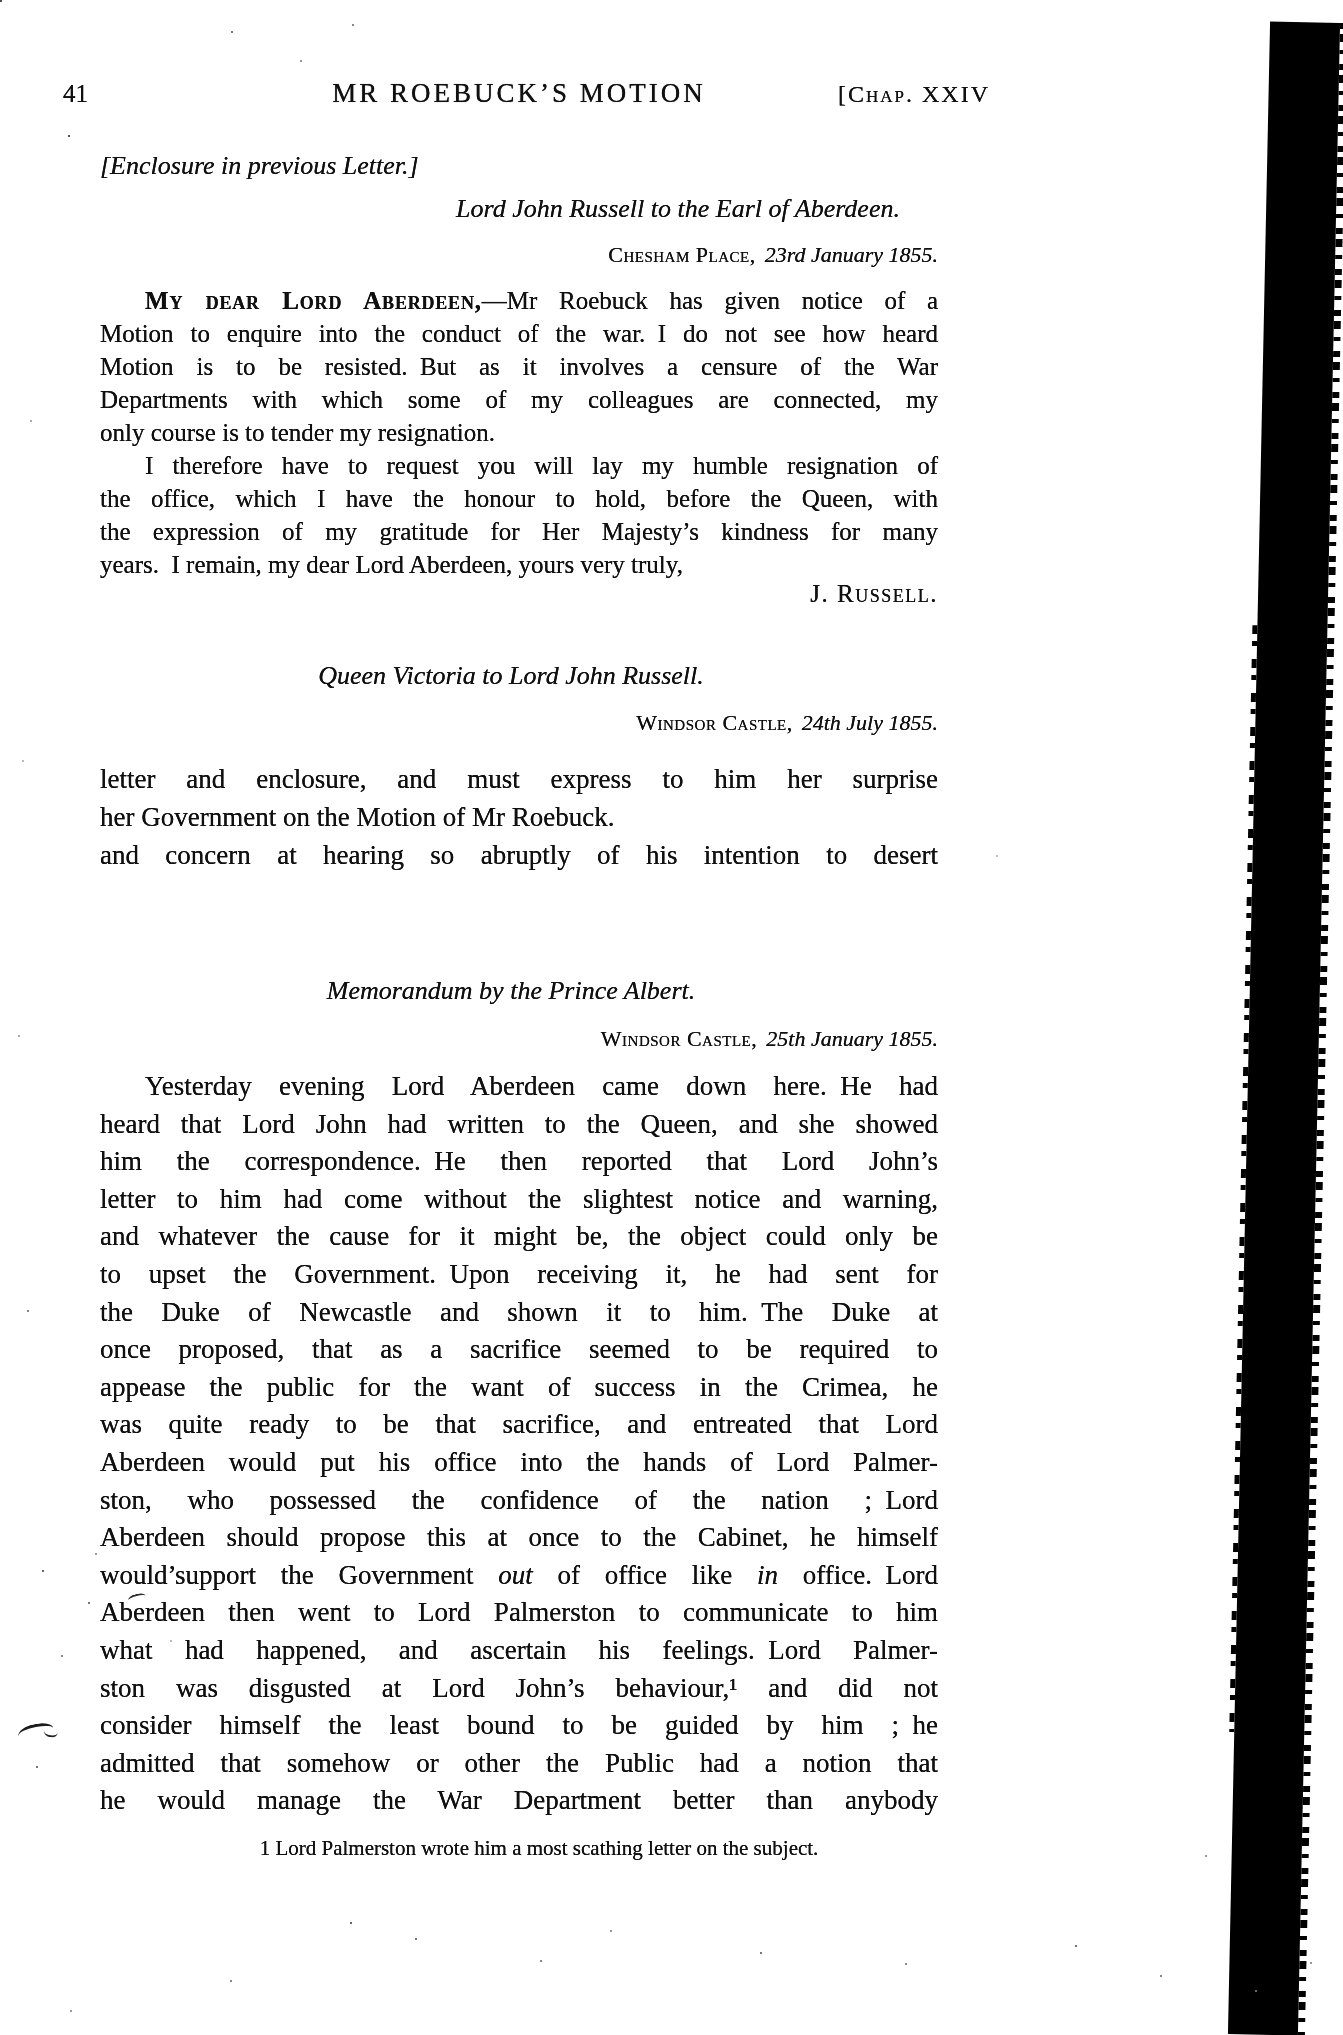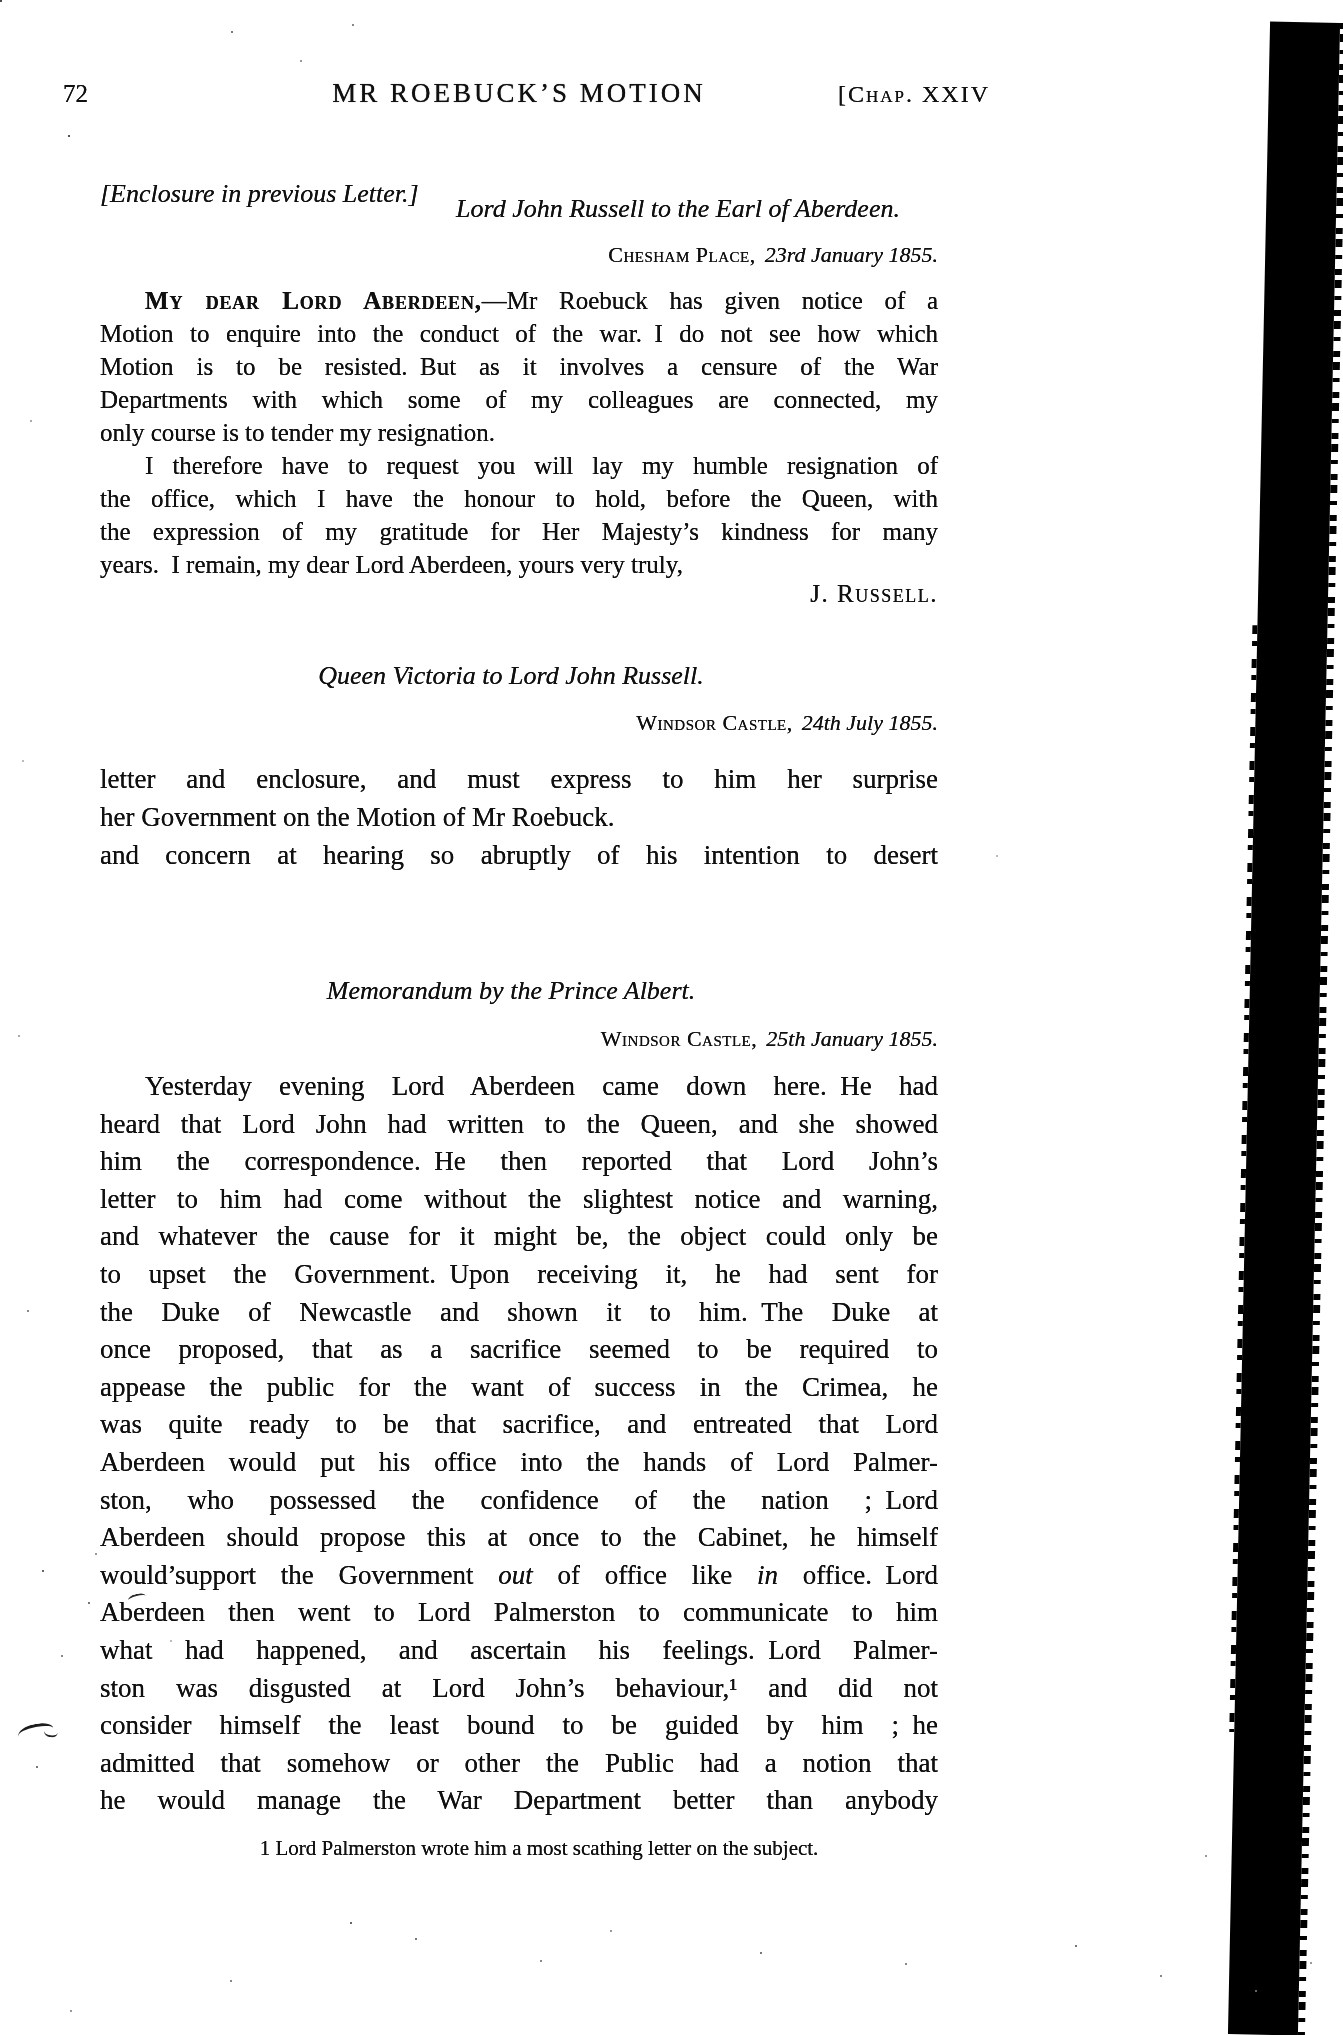--- a/index.html
+++ b/index.html
@@ -80,35 +80,35 @@
     border-bottom:2px solid #222; border-radius:50%; transform:rotate(18deg);
   }
   .squiggle-b {
     left:128px; top:1594px; width:18px; height:6px;
     border-top:2px solid #2a2a2a; border-radius:50%; transform:rotate(-14deg);
   }
 </style>
 </head>
 <body>
 
-<div class="abs header-num" style="left:63px; top:80px;">72</div>
+<div class="abs header-num" style="left:63px; top:80px;">41</div>
 <div class="abs" style="left:100px; top:78px; width:838px; text-align:center;">
   <span class="header-title">MR ROEBUCK’S MOTION</span>
 </div>
 <div class="abs header-chap" style="left:838px; top:81px;">[Chap. XXIV</div>
 
-<div class="abs it" style="left:100px; top:151px; font-size:26px; text-shadow:0 0 0.4px currentColor;margin-top:28px;">[Enclosure in previous Letter.]</div>
+<div class="abs it" style="left:100px; top:151px; font-size:26px; text-shadow:0 0 0.4px currentColor;">[Enclosure in previous Letter.]</div>
 
 <div class="abs heading" style="left:259px; top:194px; width:838px;">Lord John Russell to the Earl of Aberdeen.</div>
 <div class="abs col dateline" style="top:242px; padding-right:6px;">
   <span class="place">Chesham Place,</span><span class="date">23rd January 1855.</span>
 </div>
 <div class="abs col body-sm" style="top:284px;">
     <div class="ln j ind"><span class="sc">My dear Lord Aberdeen,</span><span>—Mr Roebuck has given notice of a</span></div>
-    <div class="ln j">Motion to enquire into the conduct of the war. I do not see how which</div>
+    <div class="ln j">Motion to enquire into the conduct of the war. I do not see how heard</div>
     <div class="ln j">Motion is to be resisted. But as it involves a censure of the War</div>
     <div class="ln j">Departments with which some of my colleagues are connected, my</div>
     <div class="ln">only course is to tender my resignation.</div>
   </div>
 <div class="abs col body-sm" style="top:449px;">
     <div class="ln j ind">I therefore have to request you will lay my humble resignation of</div>
     <div class="ln j">the office, which I have the honour to hold, before the Queen, with</div>
     <div class="ln j">the expression of my gratitude for Her Majesty’s kindness for many</div>
     <div class="ln">years. I remain, my dear Lord Aberdeen, yours very truly,</div>
   </div>

